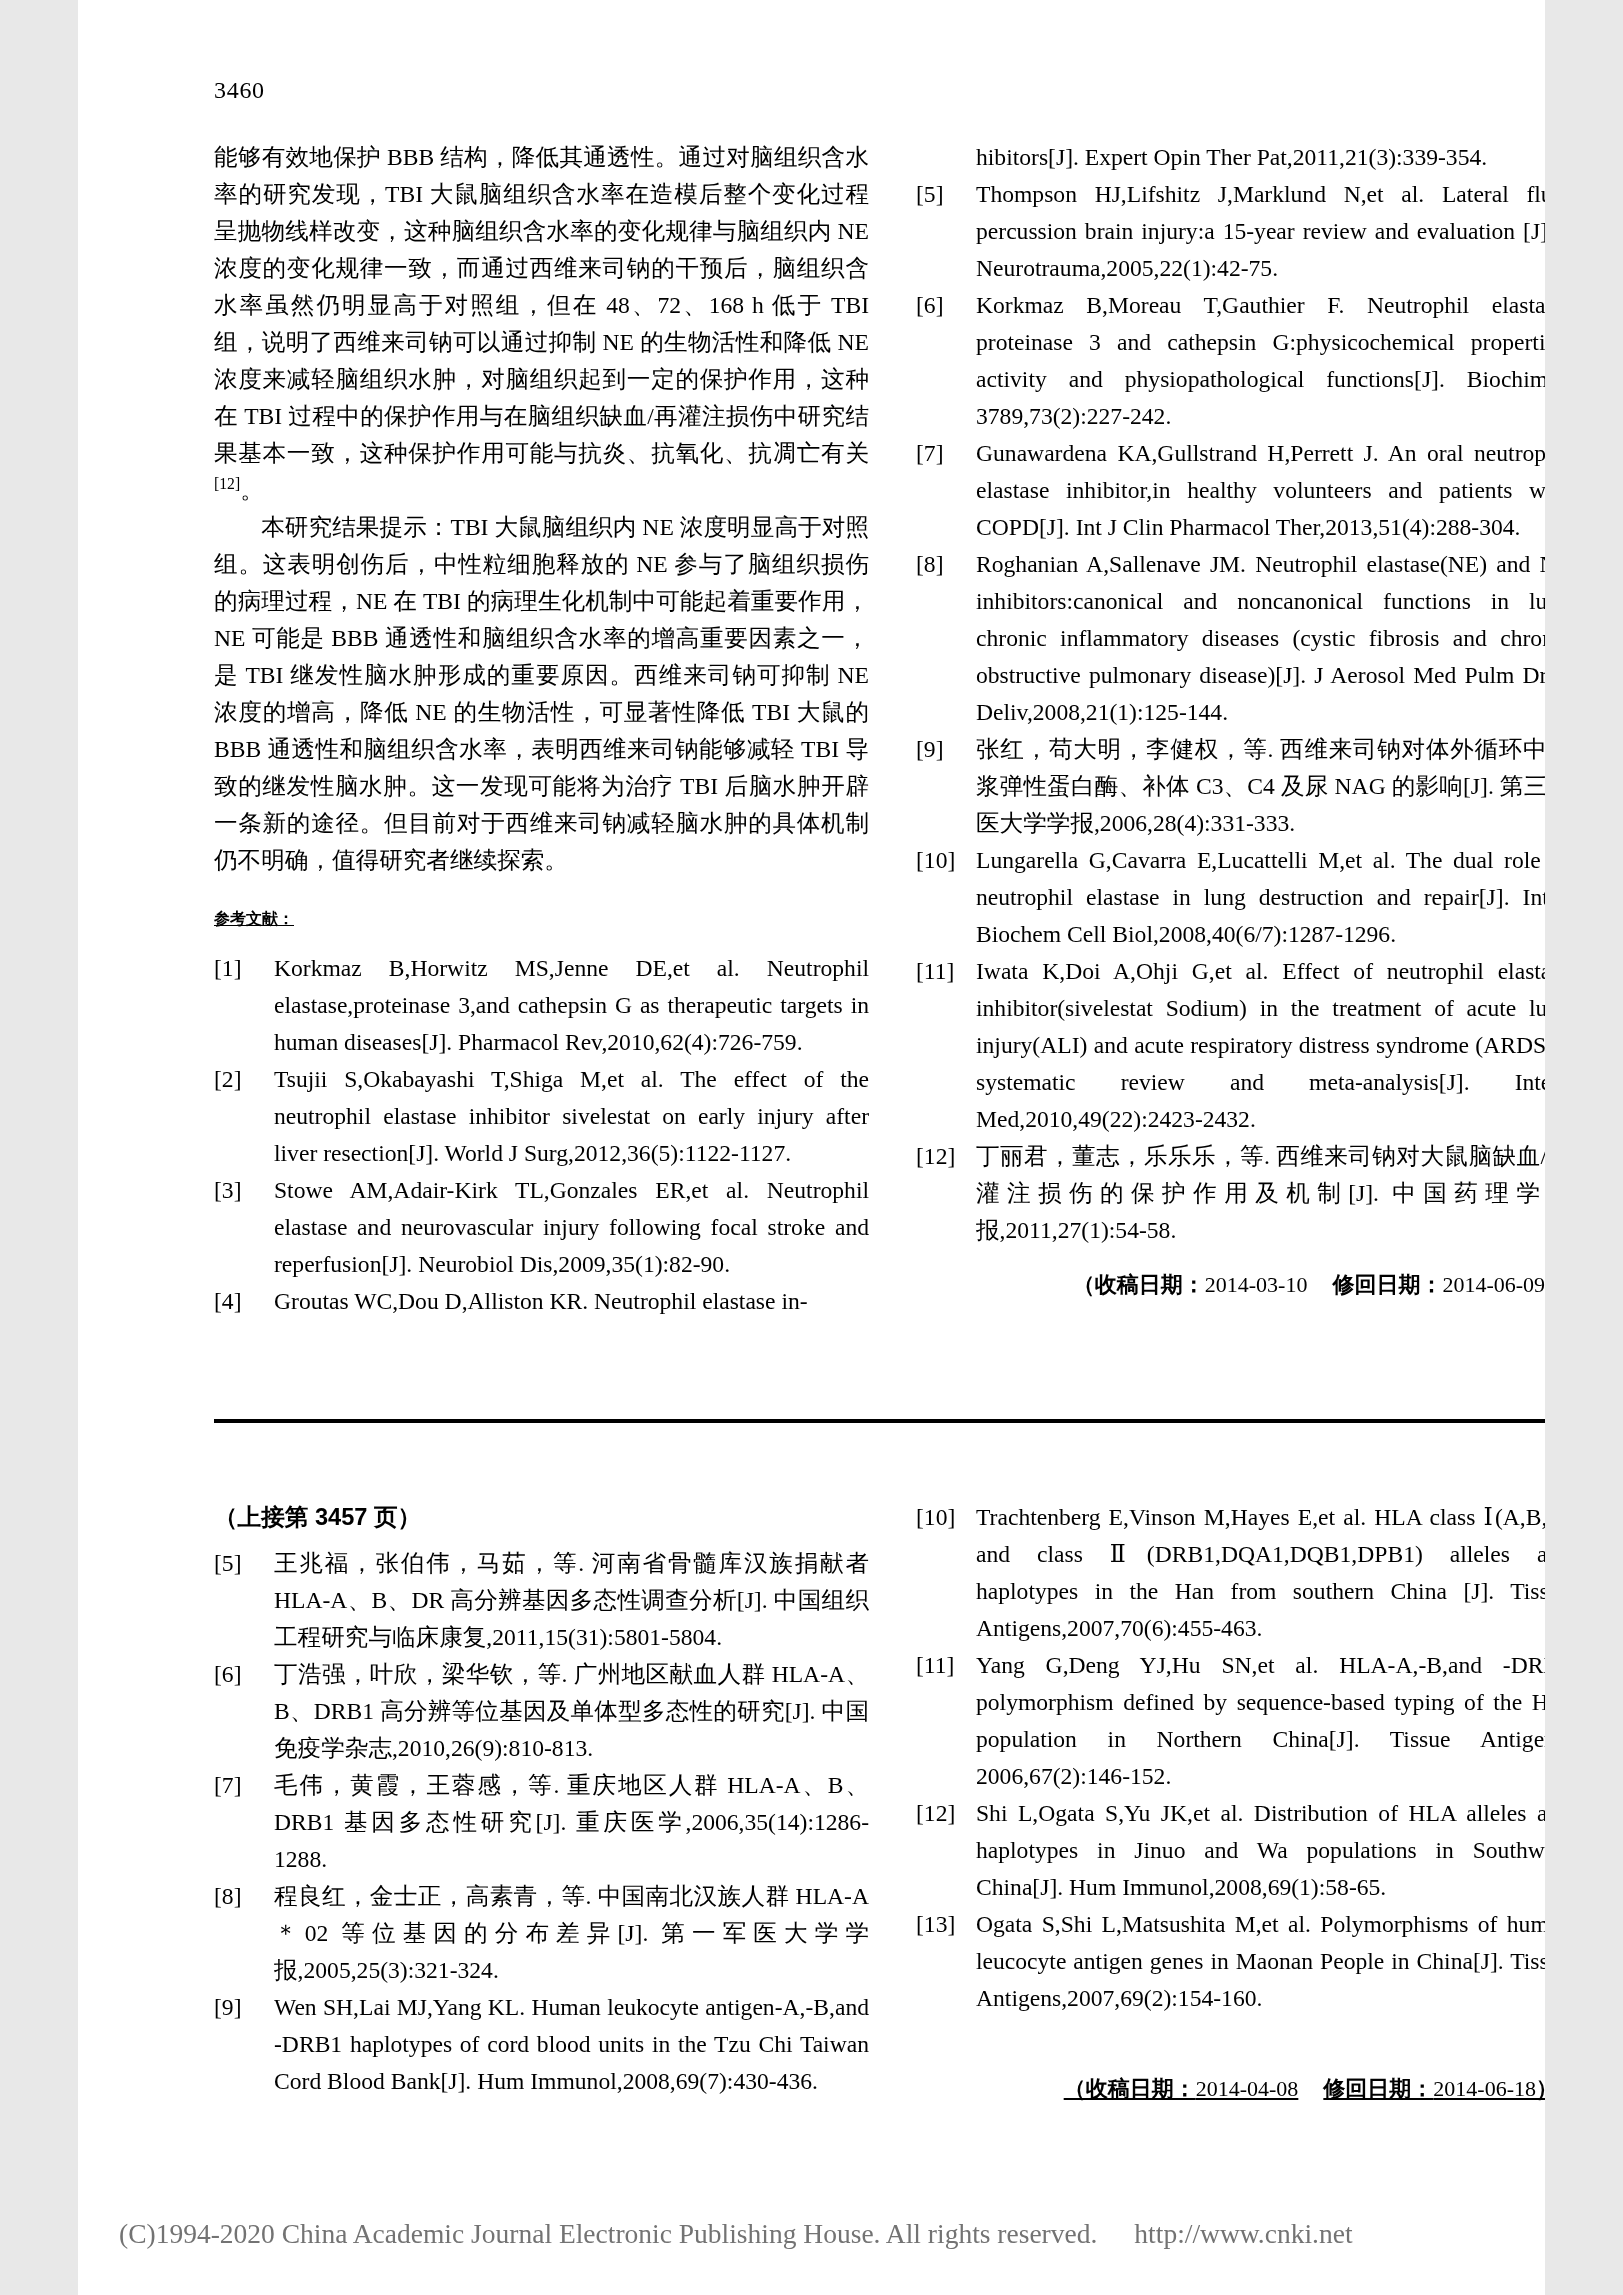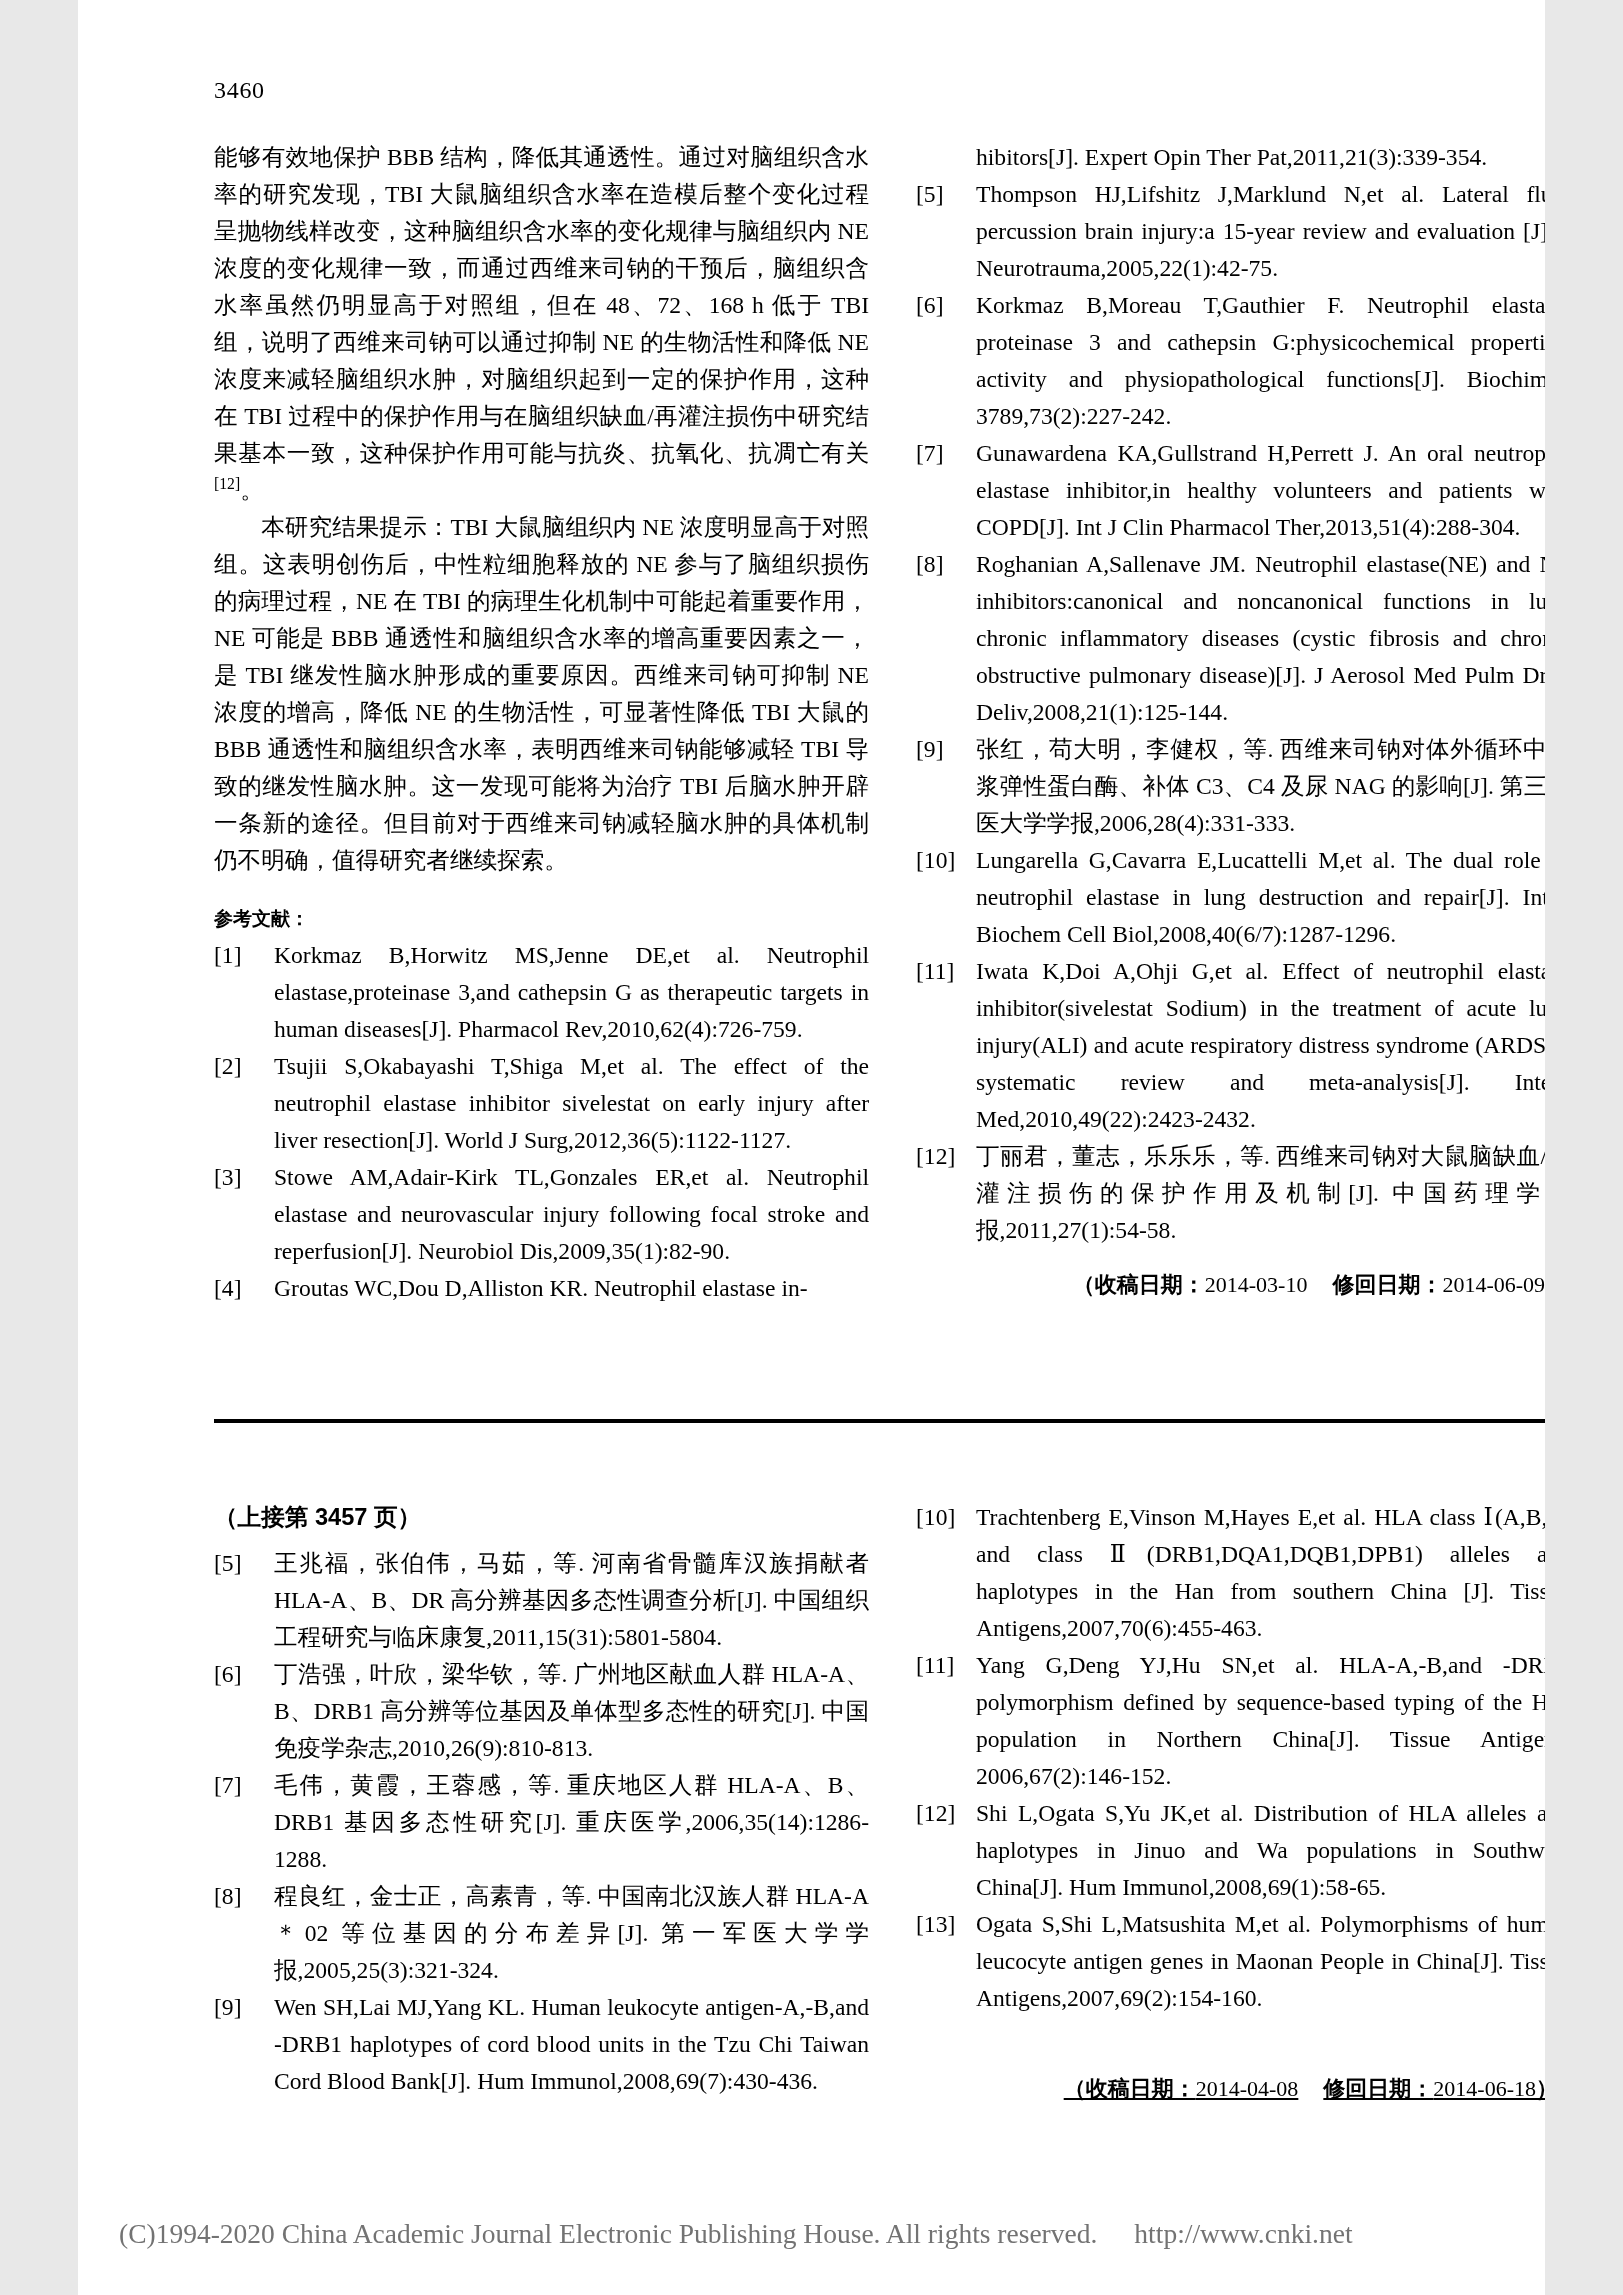--- a/index.html
+++ b/index.html
@@ -22,21 +22,21 @@
   }
   
   .col{position:absolute;width:655px;font-size:23.6px;line-height:37px;text-align:justify;}
   .col-left{left:136px;top:139px;}
   .col-right{left:838px;top:139px;}
   .para{margin:0;}
   .para.indent{text-indent:2em;}
   sup{font-size:15.7px;line-height:0;}
   .refhead{
     font-family:"Liberation Sans","DejaVu Sans",sans-serif;
-    font-weight:bold;font-size:19px;margin-top:21px;
+    font-weight:bold;font-size:16px;margin-top:21px;margin-bottom:13px;text-decoration:underline;
   }
   .ref{position:relative;padding-left:60px;margin:0;}
   .ref .no{position:absolute;left:0;top:0;}
   .dates{margin-top:17px;text-align:right;padding-right:3.9px;font-size:22px;white-space:nowrap;}
   .dates .lbl{font-family:"Liberation Sans","DejaVu Sans",sans-serif;font-weight:bold;}
   .dates .lbl2{margin-left:25px;}
   
   .divider{position:absolute;left:136px;top:1419px;width:1356px;height:3.9px;background:#000;}
   
   .bot-left{left:136px;top:1499px;}

